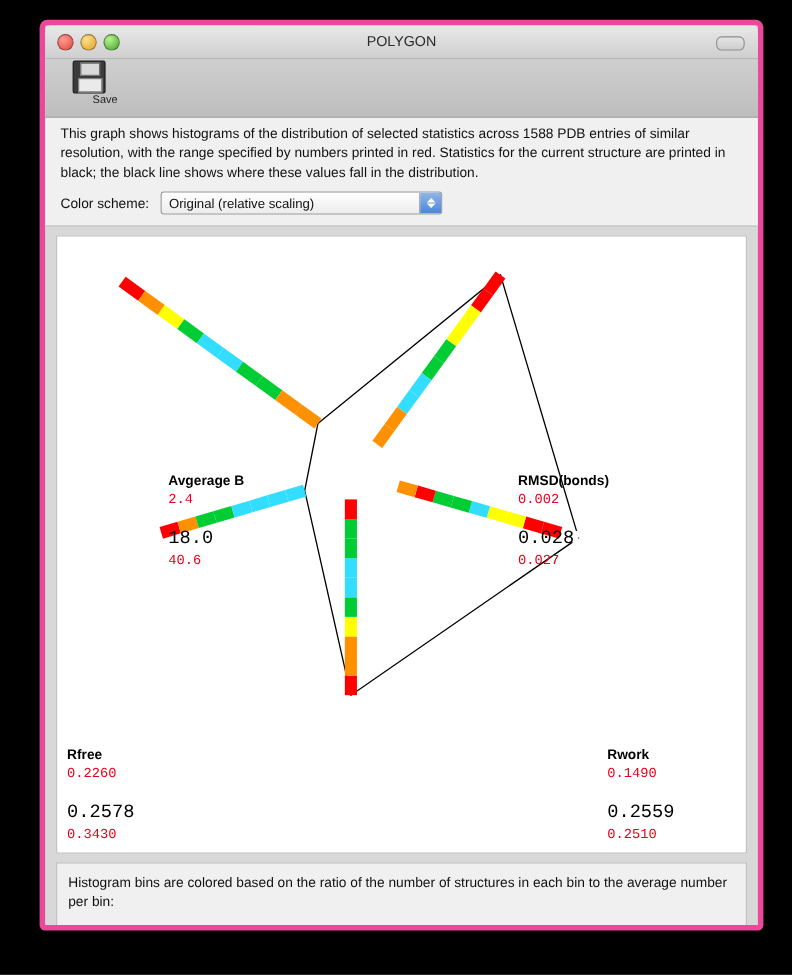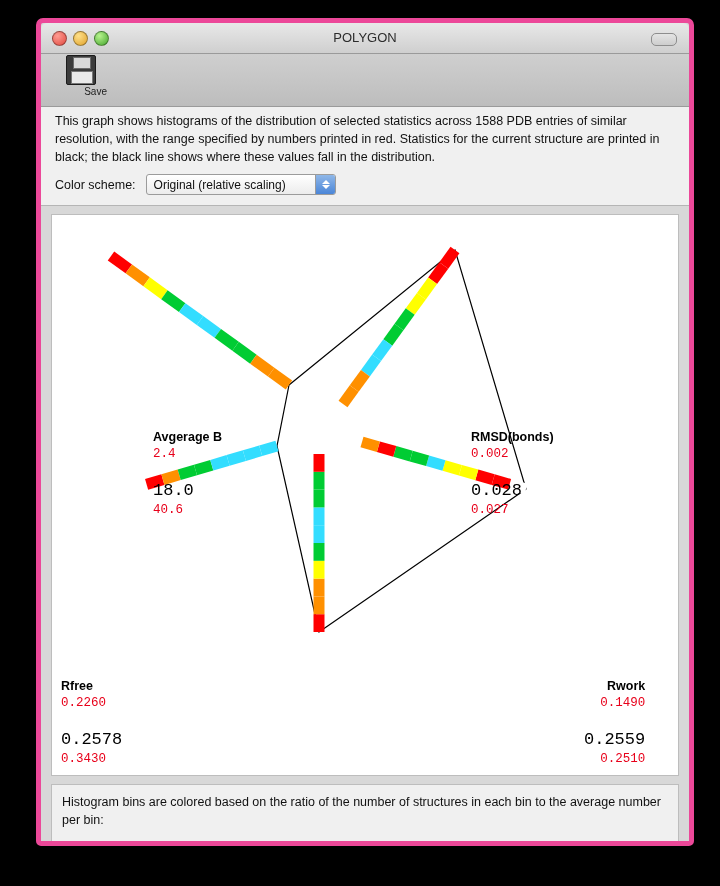--- a/index.html
+++ b/index.html
@@ -127,21 +127,21 @@
     align-items: center;
     border-bottom: 1px solid #b5b5b5;
   }
   #scheme-label {
     font-size: 12.5px;
     color: #111;
     margin-right: 10px;
   }
   #scheme-select {
     position: relative;
-    width: 190px;
+    width: 256px;
     height: 21px;
     background: linear-gradient(to bottom, #ffffff 0%, #ececec 100%);
     border: 1px solid #9b9b9b;
     border-radius: 3px;
     font-size: 12px;
     color: #111;
     line-height: 21px;
     padding-left: 7px;
     box-sizing: border-box;
     cursor: default;
@@ -319,21 +319,21 @@
       <div class="v-red">40.6</div>
     </div>
 
     <div class="plot-label" style="left:419px; top:215px;">
       <div class="name">RMSD(bonds)</div>
       <div class="v-red">0.002</div>
       <div class="v-black">0.028</div>
       <div class="v-red">0.027</div>
     </div>
 
-    <div class="plot-label" style="left:532px; top:464px;text-align:right;">
+    <div class="plot-label" style="left:500px; top:464px;">
       <div class="name">Rwork</div>
       <div class="v-red">0.1490</div>
       <div class="v-black">0.2559</div>
       <div class="v-red">0.2510</div>
     </div>
 
     <div class="plot-label" style="left:9px; top:464px;">
       <div class="name">Rfree</div>
       <div class="v-red">0.2260</div>
       <div class="v-black">0.2578</div>

